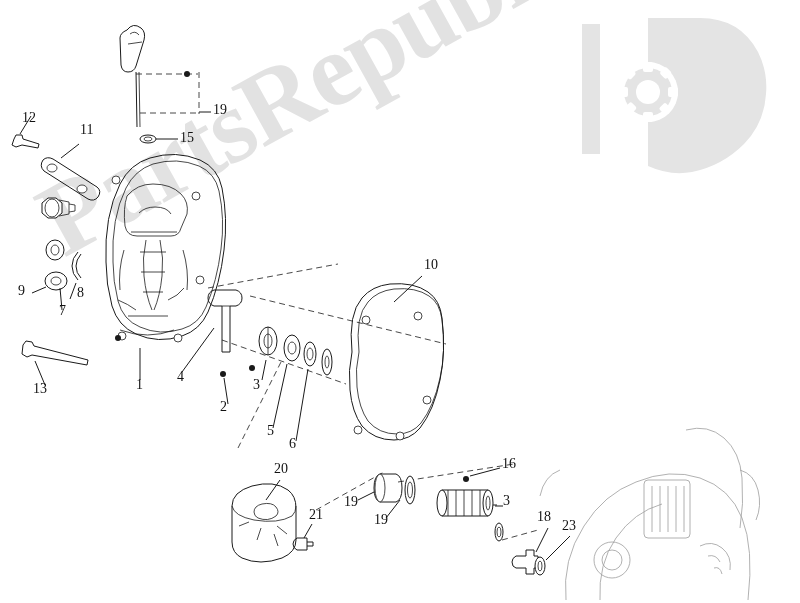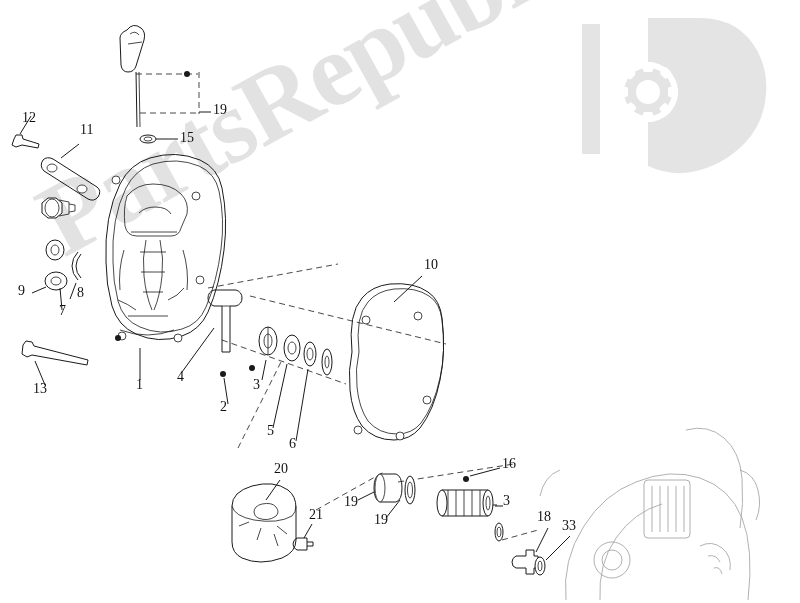--- a/index.html
+++ b/index.html
@@ -308,15 +308,15 @@
   <div class="num" style="left:33px;top:381px">13</div>
   <div class="num" style="left:213px;top:102px">19</div>
   <div class="num" style="left:180px;top:130px">15</div>
   <div class="num" style="left:502px;top:456px">16</div>
   <div class="num" style="left:503px;top:493px">3</div>
   <div class="num" style="left:344px;top:494px">19</div>
   <div class="num" style="left:374px;top:512px">19</div>
   <div class="num" style="left:274px;top:461px">20</div>
   <div class="num" style="left:309px;top:507px">21</div>
   <div class="num" style="left:537px;top:509px">18</div>
-  <div class="num" style="left:562px;top:518px">33</div>
+  <div class="num" style="left:562px;top:518px">23</div>
 
 </div>
 
 </body></html>

